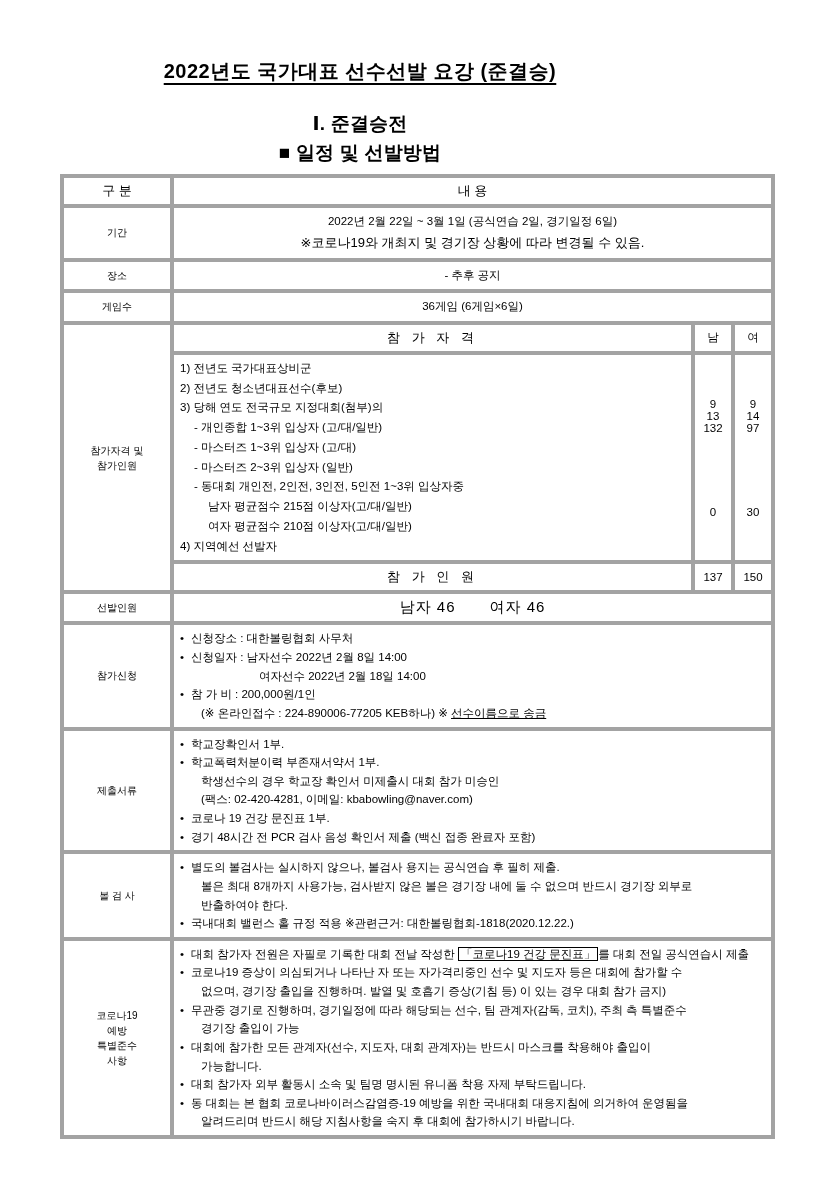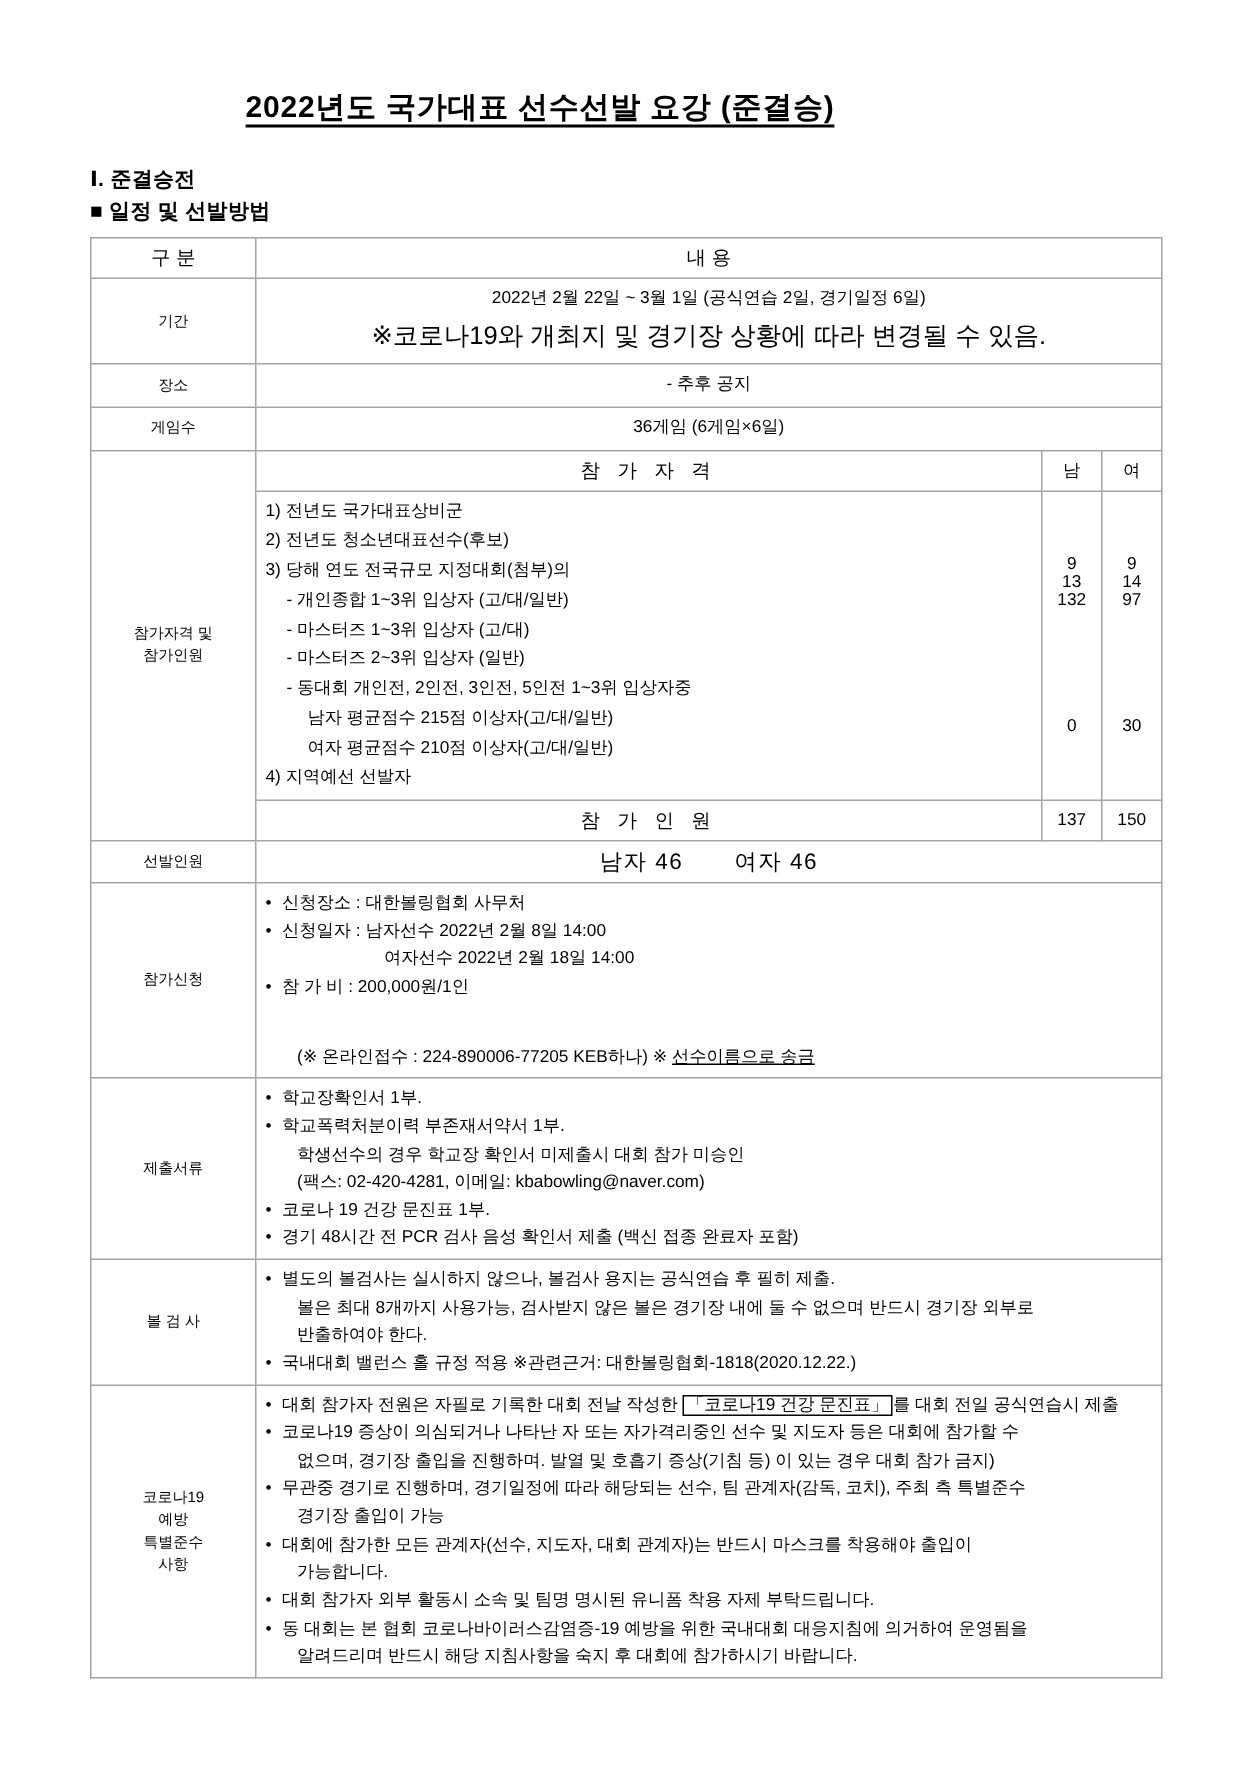--- a/index.html
+++ b/index.html
@@ -20,54 +20,55 @@
   .doc-title{
     text-align:center;
     font-size:20px;
     font-weight:bold;
     letter-spacing:0.5px;
     text-decoration:underline;
     text-underline-offset:5px;
     margin:0 0 26px 0;
   }
   .section-line{
-    font-size:14px;
+    font-size:19px;
     font-weight:bold;
     margin:0 0 3px 0;
     letter-spacing:0.2px;
+    text-align:center;
   }
   .section-line.second{margin-bottom:8px;}
   table.main{
     border-collapse:collapse;
     width:715px;
     table-layout:fixed;
     font-size:11.5px;
   }
   table.main td, table.main th{
-    border:1px solid #a3a3a3;
+    border:4px solid #a3a3a3;
     padding:4px 6px;
     vertical-align:middle;
     font-weight:normal;
   }
   .hdr{
     text-align:center;
     font-size:13px;
     padding:6px 0;
   }
   .lbl{
     text-align:center;
     font-size:10px;
     line-height:1.5;
   }
   .cell-center-block{
     text-align:center;
     line-height:1.7;
     padding:6px 4px;
   }
-  .cell-center-block .small{font-size:17px;}
+  .cell-center-block .small{font-size:13px;}
   .qual-title{
     text-align:center;
     font-size:13px;
     font-weight:normal;
     letter-spacing:4px;
     padding:5px 0;
   }
   .num{
     text-align:center;
     width:40px;
@@ -220,21 +221,21 @@
       </tr>
 
       <tr>
         <td class="lbl">참가신청</td>
         <td colspan="3" class="vtop" id="entry-cell">
             <ul class="bul">
               <li>신청장소 : 대한볼링협회 사무처</li>
               <li>신청일자 : 남자선수 2022년 2월 8일 14:00</li>
               <li class="nobul" style="padding-left: 79px;">여자선수 2022년 2월 18일 14:00</li>
               <li>참 가 비 : 200,000원/1인</li>
-              <li class="nobul" style="padding-left: 21px; margin-top: 28px;">(※ 온라인접수 : 224-890006-77205 KEB하나) ※ <span class="underline">선수이름으로 송금</span></li>
+              <li class="nobul" style="padding-left: 21px;">(※ 온라인접수 : 224-890006-77205 KEB하나) ※ <span class="underline">선수이름으로 송금</span></li>
             </ul>
           </td>
       </tr>
 
       <tr>
         <td class="lbl">제출서류</td>
         <td colspan="3" class="vtop" id="documents-cell">
             <ul class="bul">
               <li>학교장확인서 1부.</li>
               <li>학교폭력처분이력 부존재서약서 1부.</li>

